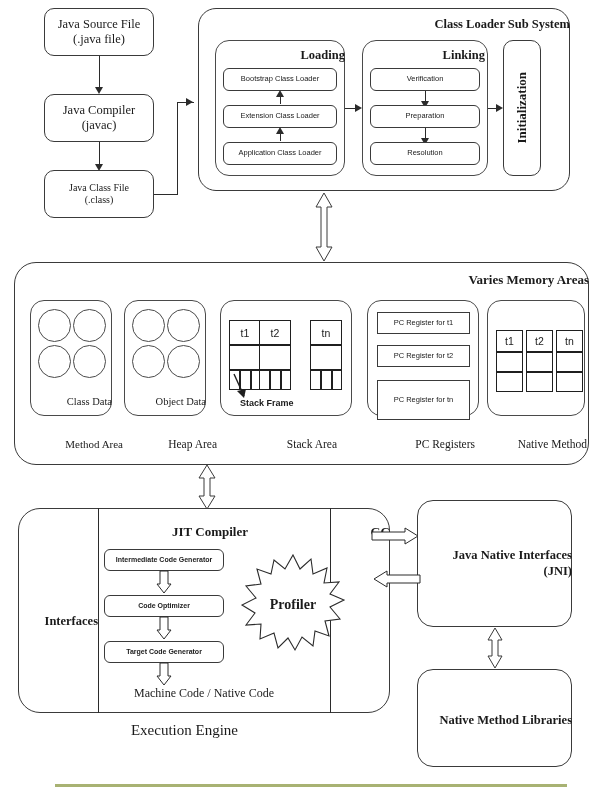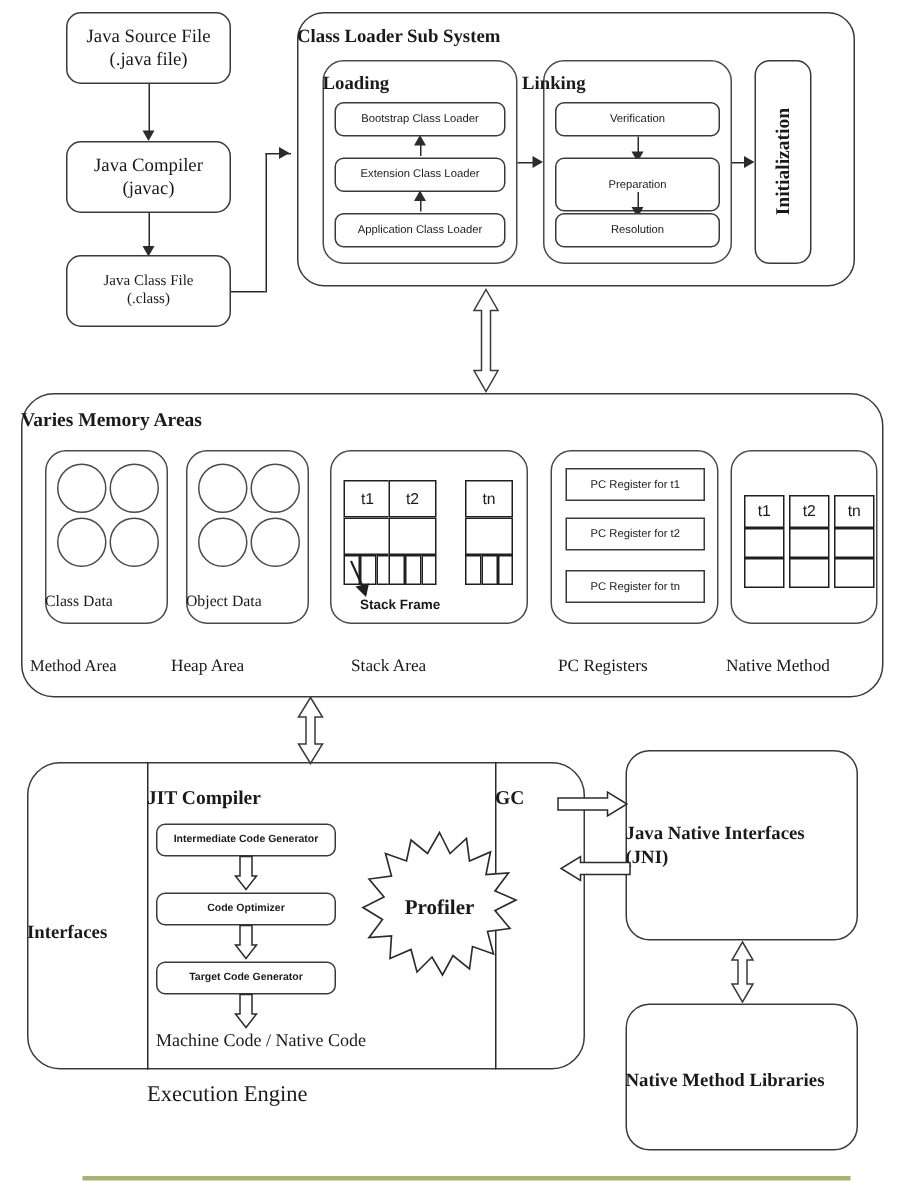--- a/index.html
+++ b/index.html
@@ -26,21 +26,21 @@
     justify-content: center;
     text-align: center;
     line-height: 1.18;
   }
   .rbox { border-radius: 10px; }
   .rbox-lg { border-radius: 16px; }
   .rbox-sm { border-radius: 6px; }
   .plain { position: absolute; box-sizing: border-box; }
   .lbl {
     position: absolute;
-    text-align: left;
+    text-align: right;
     white-space: nowrap;
   }
   .bold { font-weight: bold; }
   .sans { font-family: "Liberation Sans", "DejaVu Sans", sans-serif; }
 
   
   .hline { position: absolute; background: #2b2b2b; height: 1px; }
   .vline { position: absolute; background: #2b2b2b; width: 1px; }
 
   
@@ -158,21 +158,21 @@
 
   <div class="plain rbox-lg" style="left:362px; top:40px; width:126px; height:136px; border:1px solid #4a4a4a; border-radius:14px;"></div>
   <div class="lbl bold" style="left:348px; top:48px; width:137px; font-size:12.5px;">Linking</div>
 
   <div class="box rbox-sm" style="left:370px; top:68px; width:110px; height:23px; font-size:7.5px;">
       <span class="sans">Verification</span>
     </div>
   <div class="vline" style="left:425px; top:91px; height:12px;"></div>
   <div class="ah-down" style="left:421px; top:101px;"></div>
 
-  <div class="box rbox-sm" style="left:370px; top:105px; width:110px; height:36px; font-size:7.5px;">
+  <div class="box rbox-sm" style="left:370px; top:105px; width:110px; height:23px; font-size:7.5px;">
       <span class="sans">Preparation</span>
     </div>
   <div class="vline" style="left:425px; top:128px; height:12px;"></div>
   <div class="ah-down" style="left:421px; top:138px;"></div>
 
   <div class="box rbox-sm" style="left:370px; top:142px; width:110px; height:23px; font-size:7.5px;">
       <span class="sans">Resolution</span>
     </div>
 
   <div class="hline" style="left:488px; top:108px; width:11px;"></div>
@@ -238,21 +238,21 @@
   <div class="lbl bold sans" style="left:240px; top:398px; width:100px; text-align:left; font-size:9px;">Stack Frame</div>
   <div class="lbl" style="left:234px; top:438px; width:103px; font-size:11.5px;">Stack Area</div>
 
   <div class="plain rbox-lg" style="left:367px; top:300px; width:112px; height:116px; border:1px solid #4a4a4a; border-radius:14px;"></div>
   <div class="box" style="left:377px; top:312px; width:93px; height:22px; font-size:7.5px;">
       <span class="sans">PC Register for t1</span>
     </div>
   <div class="box" style="left:377px; top:345px; width:93px; height:22px; font-size:7.5px;">
       <span class="sans">PC Register for t2</span>
     </div>
-  <div class="box" style="left:377px; top:380px; width:93px; height:22px; font-size:7.5px;">
+  <div class="box" style="left:377px; top:380px; width:93px; height:40px; font-size:7.5px;">
       <span class="sans">PC Register for tn</span>
     </div>
   <div class="lbl" style="left:372px; top:438px; width:103px; font-size:11.5px;">PC Registers</div>
 
   <div class="plain rbox-lg" style="left:487px; top:300px; width:98px; height:116px; border:1px solid #4a4a4a; border-radius:14px;"></div>
   <div class="cell" style="left:496px; top:330px; width:27px; height:22px; font-size:10.5px;">
       <span class="sans">t1</span>
     </div>
   <div class="cell" style="left:496px; top:352px; width:27px; height:20px;"></div>
   <div class="cell" style="left:496px; top:372px; width:27px; height:20px;"></div>

